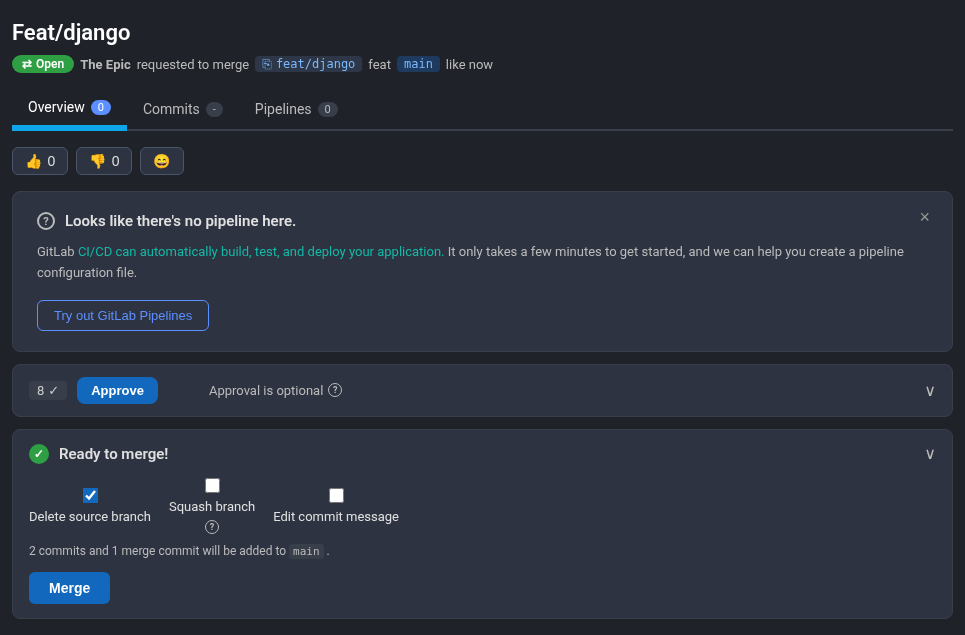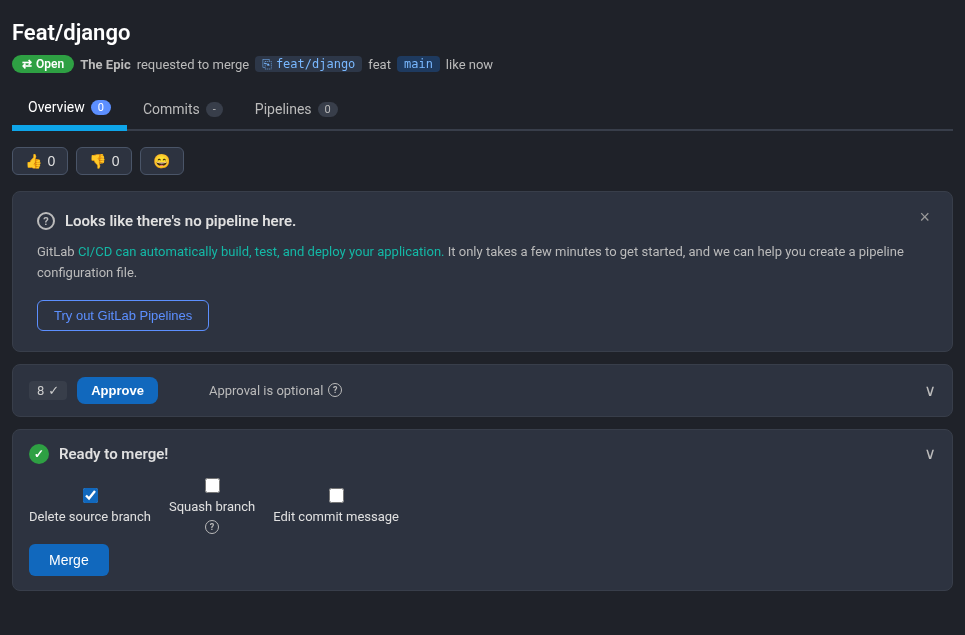--- a/index.html
+++ b/index.html
@@ -303,21 +303,21 @@
       font-size: 11px;
     }
     .merge-btn {
       background: #1168bd;
       border: none;
       color: #fff;
       border-radius: 6px;
       padding: 8px 20px;
       cursor: pointer;
       font-size: 14px;
-      font-weight: 400;
+      font-weight: 700;
     }
   </style>
 </head>
 <body>
 
 <div class="page">
 
   <h1 class="page-title">Feat/django</h1>
 
   <div class="subtitle-row">
@@ -410,16 +410,21 @@
         <input type="checkbox" style="">
         <span>Squash branch</span>
         <span class="help-icon">?</span>
       </label>
       <label class="checkbox-label">
         <input type="checkbox" style="">
         <span>Edit commit message</span>
       </label>
     </div>
 
+    <div class="commit-info">
+      <span>2 commits and 1 merge commit will be added to</span>
+      <code>main</code>
+      <span>.</span>
+    </div>
 
     <button class="merge-btn">Merge</button>
   </div>
 </div>
 
 </body></html>

